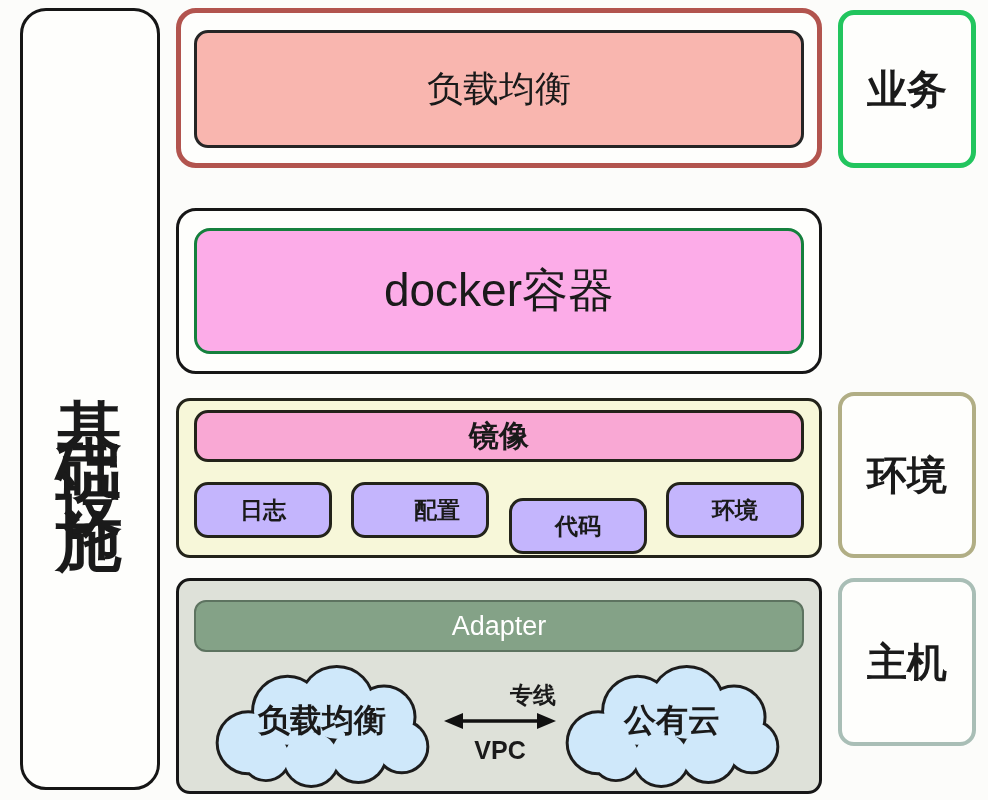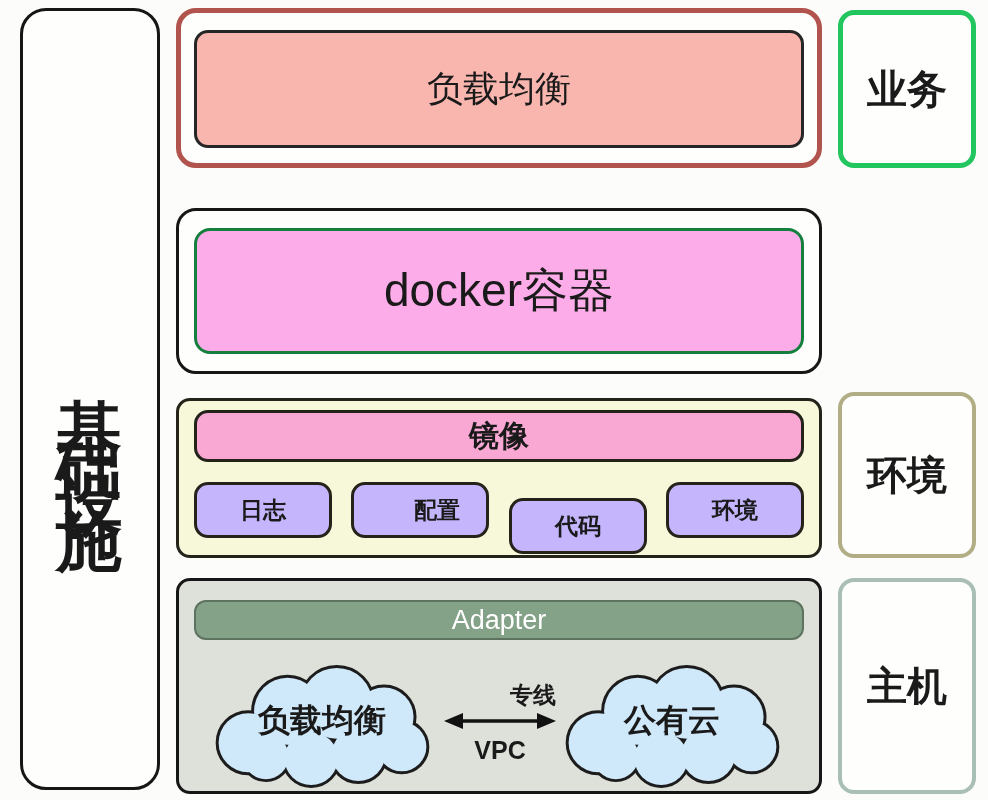--- a/index.html
+++ b/index.html
@@ -45,21 +45,21 @@
     font-size:30px; font-weight:700; }
   .row3-item { top:482px; width:138px; height:56px;
     background:#c4b5fd; border:3px solid #23231a; border-radius:14px;
     font-size:23px; font-weight:700; }
   .item0 { left:194px; } .item1 { left:351px;padding-left:34px; }
   .item2 { left:509px;margin-top:16px; } .item3 { left:666px; }
 
   
   .row4-outer { left:176px; top:578px; width:646px; height:216px;
     background:#dee1d9; border:3px solid #161616; border-radius:14px; }
-  .adapter-bar { left:194px; top:600px; width:610px; height:40px;
+  .adapter-bar { left:194px; top:600px; width:610px; height:52px;
     background:#84a287; border:2px solid #5d7360; border-radius:12px;
     color:#ffffff; font-size:27px; font-weight:500;text-align:right; }
   .cloud { width:248px; height:128px; }
   .cloud-left  { left:198px; top:660px; }
   .cloud-right { left:548px; top:660px; }
   .cloud svg { position:absolute; left:0; top:0; width:100%; height:100%; }
   .cloud-label { position:absolute; left:0; top:0; width:100%; height:100%;
     display:flex; align-items:center; justify-content:center;
     padding-bottom:6px; box-sizing:border-box;
     font-size:32px; font-weight:700; }
@@ -68,21 +68,21 @@
   .link-arrow  { left:444px; top:710px; width:112px; height:22px; }
   .link-bottom { left:444px; top:736px; width:112px; text-align:center;
     font-size:25px; font-weight:700; }
 
   
   .rbox { left:838px; width:138px; background:#fefefc; border-radius:16px;
     font-size:40px; font-weight:600; }
   .rbox1 { top:10px;  height:158px; border:5px solid #22c55e; }
   .rbox2 { top:206px; height:166px; border:4px solid #c8b9a6; }
   .rbox3 { top:392px; height:166px; border:4px solid #b1ae85; }
-  .rbox4 { top:578px; height:216px; border:4px solid #a9beb6; }
+  .rbox4 { top:578px; height:168px; border:4px solid #a9beb6; }
 </style>
 </head>
 <body>
 
 <div id="canvas">
 
   <div class="abs center left-box">
     <div class="left-title">基础设施</div>
   </div>
 

